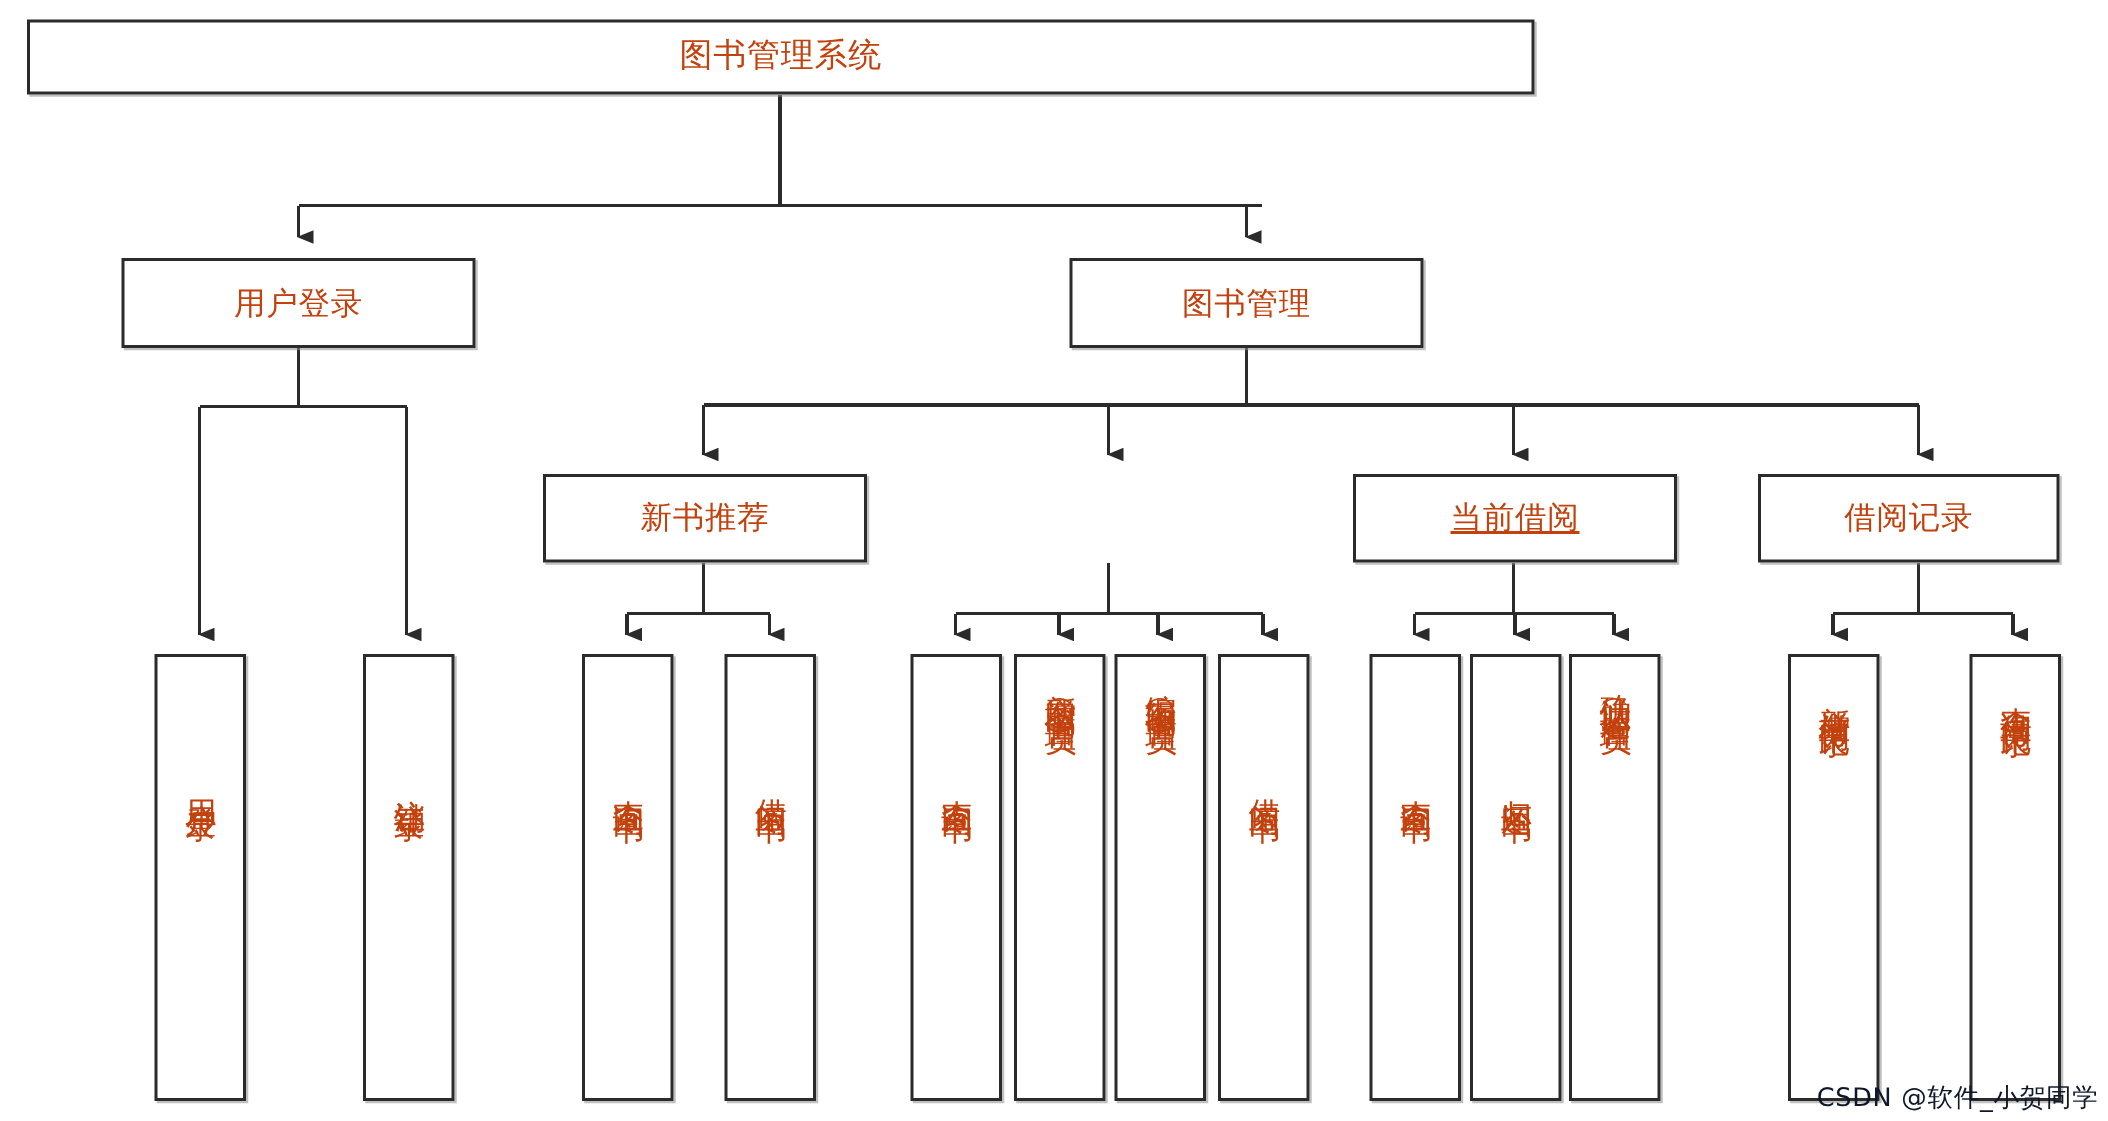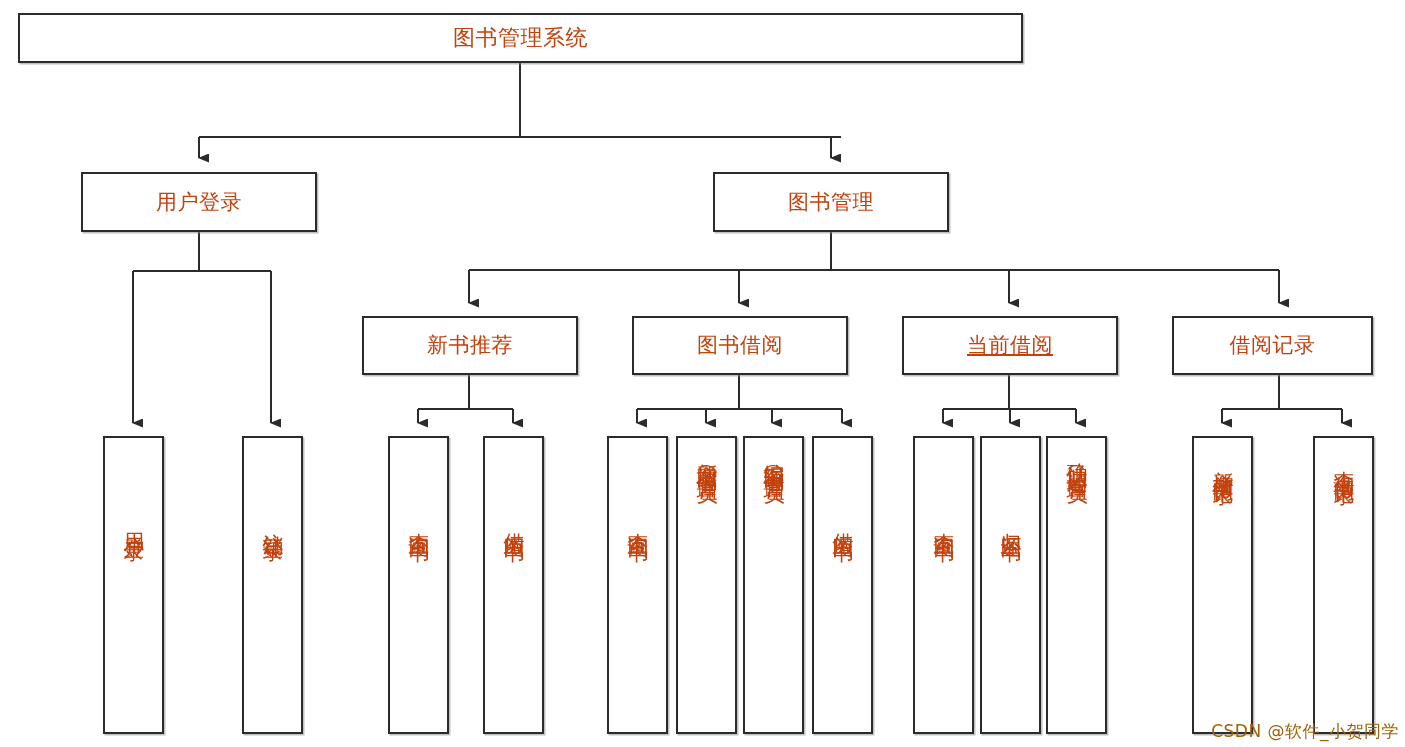--- a/index.html
+++ b/index.html
@@ -71,21 +71,21 @@
     margin-top: 16px;
   }
   .node.vert.top .node-label {
     margin-top: 8px;
   }
   #watermark {
     position: absolute;
     right: 6px;
     bottom: 4px;
     font-size: 17px;
-    color: #a16207;
+    color: #0f172a;
     letter-spacing: 0.5px;
     white-space: nowrap;
     user-select: none;
   }
 </style>
 </head>
 <body>
 
 <div id="diagram-root">
 
@@ -146,23 +146,20 @@
   <div class="node horiz" style="left:81px; top:172px; width:236px; height:60px;">
     <span class="node-label">用户登录</span>
   </div>
   <div class="node horiz" style="left:362px; top:316px; width:216px; height:59px;">
     <span class="node-label">新书推荐</span>
   </div>
 
   <div class="node horiz" style="left:713px; top:172px; width:236px; height:60px;">
     <span class="node-label">图书管理</span>
   </div>
-  <div class="node horiz" style="left:632px; top:316px; width:216px; height:59px;">
-    <span class="node-label">图书借阅</span>
-  </div>
   <div class="node horiz" style="left:902px; top:316px; width:216px; height:59px;text-decoration:underline;">
     <span class="node-label">当前借阅</span>
   </div>
   <div class="node horiz" style="left:1172px; top:316px; width:201px; height:59px;">
     <span class="node-label">借阅记录</span>
   </div>
 
   <div class="node vert mid" style="left:103px; top:436px; width:61px; height:298px;">
     <span class="node-label">用户登录</span>
   </div>

